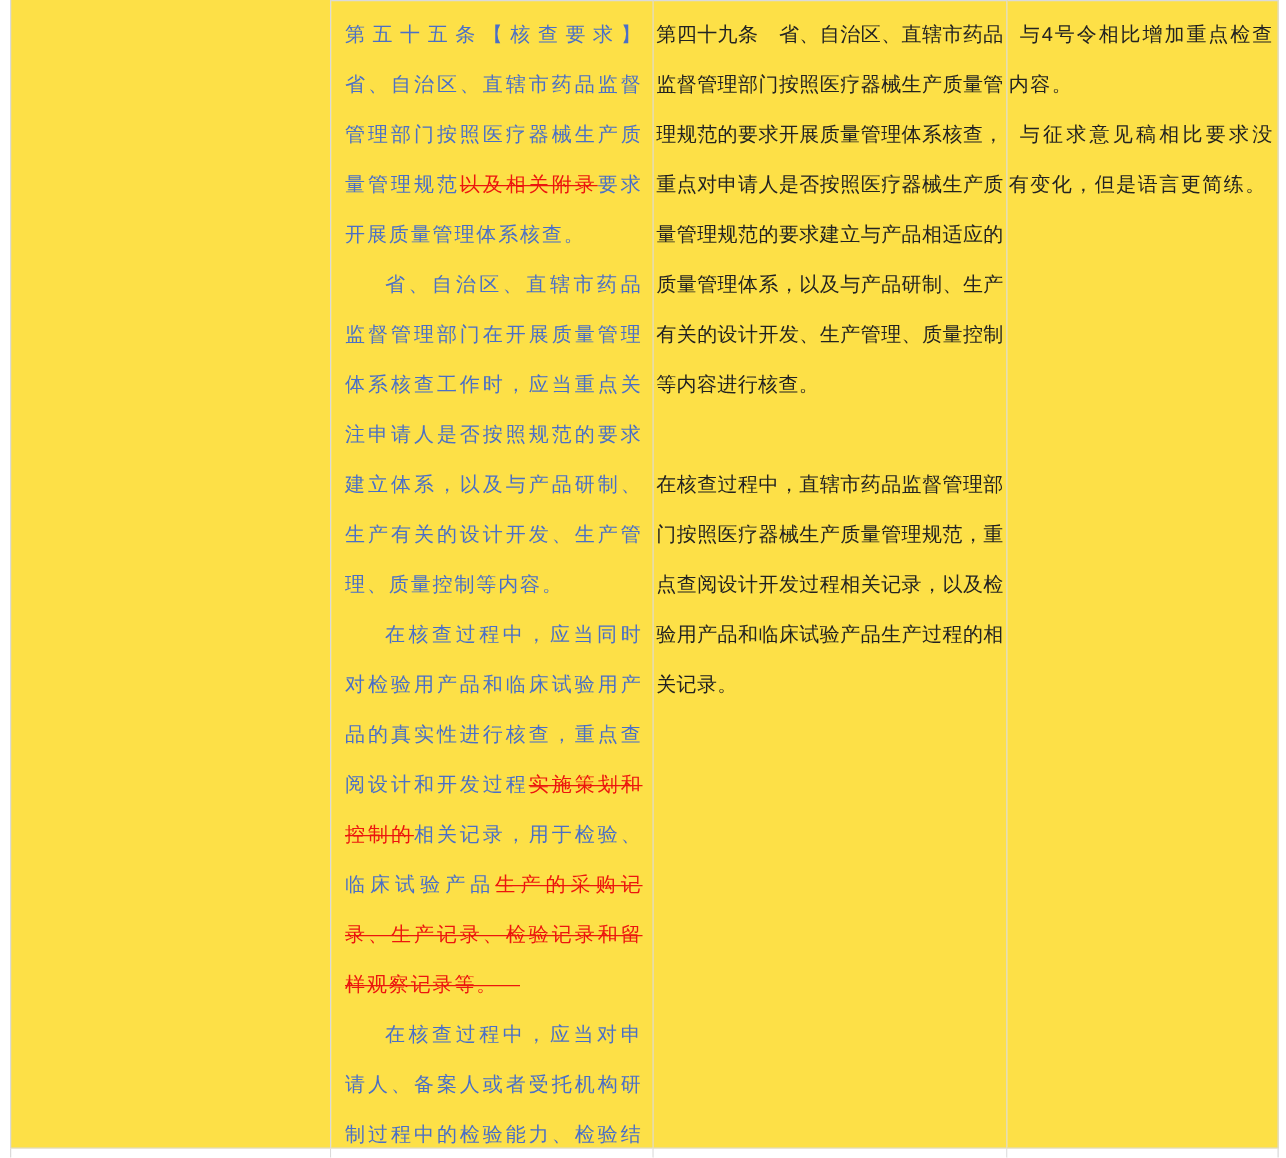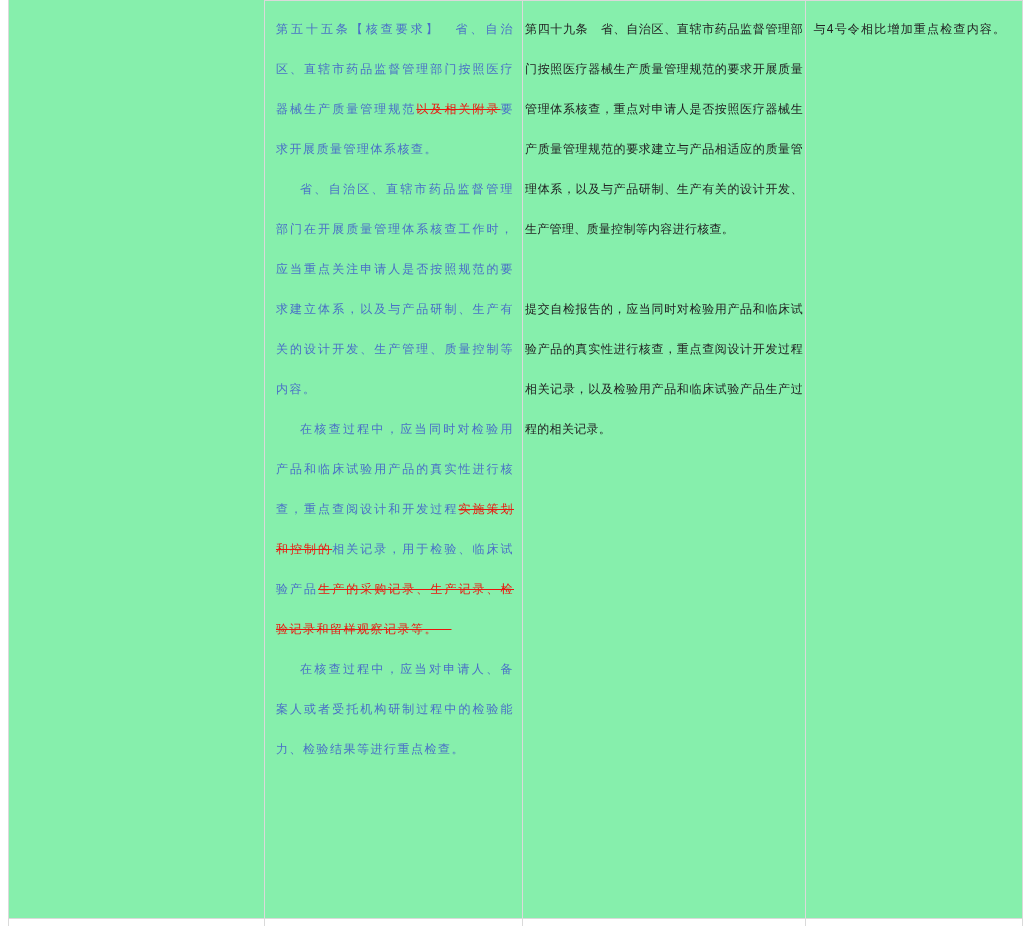--- a/index.html
+++ b/index.html
@@ -14,23 +14,23 @@
     font-family:"Liberation Sans",sans-serif;overflow:hidden;
   }
   .doc-table{
     position:absolute;left:8px;top:0;width:1015px;height:926px;
     display:grid;
     grid-template-columns:257px 258px 283px 217px;
     grid-template-rows:919px auto;
   }
   .cell{
     box-sizing:border-box;
-    font-size:12px;line-height:40px;
+    font-size:16px;line-height:40px;
     text-align:justify;text-justify:inter-ideograph;
-    overflow:hidden;background:#86efac;
+    overflow:hidden;background:#fde047;
     border-right:1px solid var(--border);
     border-bottom:1px solid var(--border);
   }
   .cell.first{border-left:1px solid var(--border);}
   .cell.topline{border-top:1px solid var(--border);}
   .col-draft{color:var(--inserted);padding:8px 8px 0 11px;letter-spacing:1.5px;}
   .col-final{color:var(--body);padding:8px 2px 16px 2px;letter-spacing:0.3px;}
   .col-notes{color:var(--body);padding:8px 3px 0 1px;letter-spacing:1.2px;}
   .cell p{margin:0;}
   .col-final p + p{margin-top:40px;}
@@ -50,23 +50,24 @@
 
   <div class="cell first"></div>
   <div class="cell topline col-draft">
       <p><span>第五十五条【核查要求】　省、自治区、直辖市药品监督管理部门按照医疗器械生产质量管理规范</span><span class="run-del">以及相关附录</span><span>要求开展质量管理体系核查。</span></p>
       <p class="indent"><span>省、自治区、直辖市药品监督管理部门在开展质量管理体系核查工作时，应当重点关注申请人是否按照规范的要求建立体系，以及与产品研制、生产有关的设计开发、生产管理、质量控制等内容。</span></p>
       <p class="indent"><span>在核查过程中，应当同时对检验用产品和临床试验用产品的真实性进行核查，重点查阅设计和开发过程</span><span class="run-del">实施策划和控制的</span><span>相关记录，用于检验、临床试验产品</span><span class="run-del">生产的采购记录、生产记录、检验记录和留样观察记录等。　</span></p>
       <p class="indent"><span>在核查过程中，应当对申请人、备案人或者受托机构研制过程中的检验能力、检验结果等进行重点检查。</span></p>
     </div>
   <div class="cell topline col-final">
       <p><span>第四十九条　省、自治区、直辖市药品监督管理部门按照医疗器械生产质量管理规范的要求开展质量管理体系核查，重点对申请人是否按照医疗器械生产质量管理规范的要求建立与产品相适应的质量管理体系，以及与产品研制、生产有关的设计开发、生产管理、质量控制等内容进行核查。</span></p>
-      <p><span>提交自检报告的，应当同时对检验用产品和临床试验产品的真实性进行核查，重点查阅设计开发过程相关记录，以及检验用产品和临床试验产品生产过程的相关记录。</span></p>
+      <p><span>在核查过程中，直辖市药品监督管理部门按照医疗器械生产质量管理规范，重点查阅设计开发过程相关记录，以及检验用产品和临床试验产品生产过程的相关记录。</span></p>
     </div>
   <div class="cell topline col-notes">
       <p class="indent"><span>与4号令相比增加重点检查内容。</span></p>
+      <p class="indent"><span>与征求意见稿相比要求没有变化，但是语言更简练。</span></p>
     </div>
 
   <div class="sliver first"></div>
   <div class="sliver"></div>
   <div class="sliver"></div>
   <div class="sliver"></div>
 </div>
 
 </body></html>

